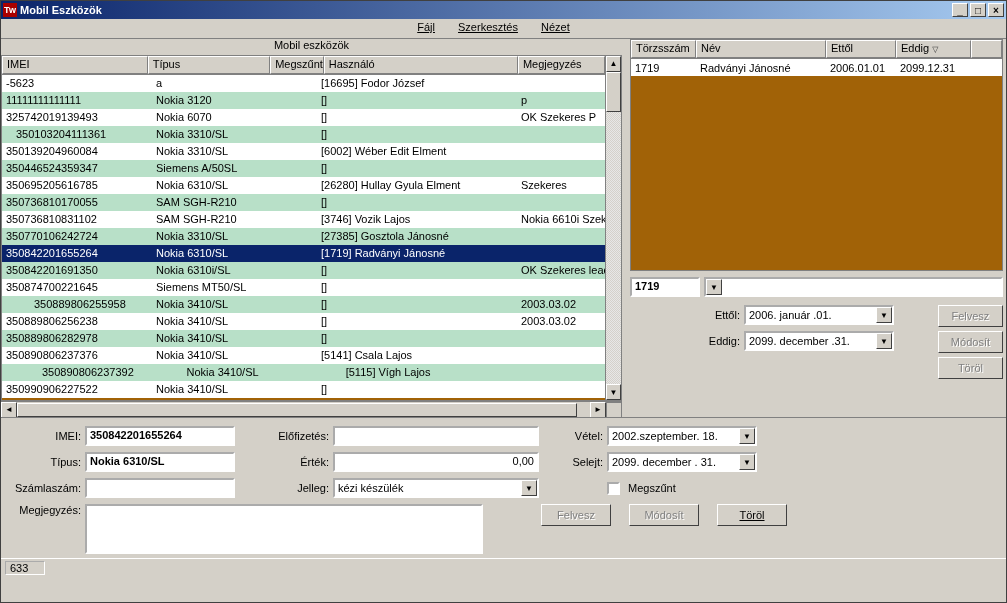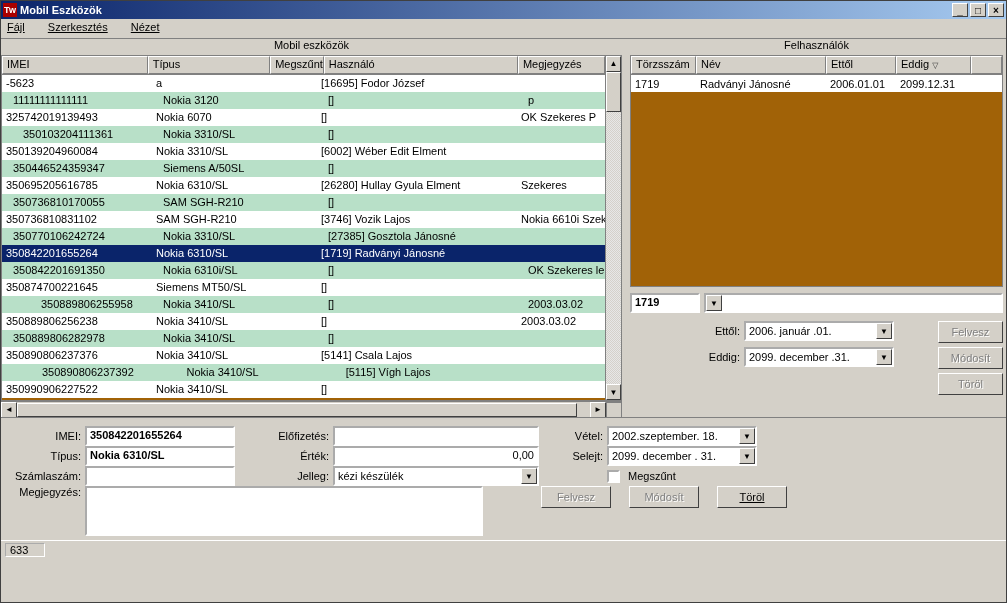--- a/index.html
+++ b/index.html
@@ -21,62 +21,62 @@
     display: flex;
     align-items: center;
     padding: 0 2px;
   }
   .titlebar .appicon { width:14px; height:14px; background:#a00; color:#fff; font-weight:bold; font-size:9px; display:flex; align-items:center; justify-content:center; margin-right:3px;}
   .titlebar .spacer { flex: 1; }
   .titlebar .sysbtn {
     width: 16px; height: 14px; background:#D4D0C8; border:1px solid #fff; border-right-color:#404040; border-bottom-color:#404040;
     margin-left:2px; display:flex; align-items:center; justify-content:center; font-size:10px; color:#000; font-family: Arial;
   }
-  .menubar { height: 20px; background:#D4D0C8; border-bottom:1px solid #808080; padding:2px 6px; }
+  .menubar { height: 20px; background:#D4D0C8; border-bottom:1px solid #808080; padding:2px 6px;text-align:center; }
   .menubar span { margin-right: 10px; text-decoration: underline; text-decoration-color:#000; }
   .menubar .menuitem { text-decoration: none; }
   .menubar .u { text-decoration: underline; }
   .content { flex: 1; display: flex; flex-direction: column; }
   .upper { display: flex; height: 378px; }
   .leftpane { width: 621px; display:flex; flex-direction:column; }
   .rightpane { width: 373px; margin-left: 8px; display:flex; flex-direction:column; }
   .panetitle { text-align:center; font-size:11px; height:16px;}
   .grid { border:1px solid #808080; background:#a16207; position:relative; display:flex; flex-direction:column; }
   .grid.left { height: 348px; }
   .grid.right { height: 232px; }
   .ghead { display:flex; background:#D4D0C8; border-bottom:1px solid #808080;}
   .ghead .gh {
     border:1px solid #fff; border-right-color:#808080; border-bottom-color:#808080;
     padding:1px 4px; font-size:11px; overflow:hidden; white-space:nowrap; height:18px;
   }
   .ghead .ghcorner { width:16px; border:1px solid #fff; border-right-color:#808080; border-bottom-color:#808080;}
   .gbody { flex:1; overflow:hidden; position:relative;}
   .grow { display:flex; height:17px; align-items:center; }
-  .grow.even { background:#B8E0C8;justify-content:center; }
+  .grow.even { background:#B8E0C8; }
   .grow.odd { background:#fff; }
   .grow.sel { background:#0A246A; color:#fff; }
   .gc { padding:0 4px; overflow:hidden; white-space:nowrap; font-size:11px; }
   .vscroll { position:absolute; right:0; top:0; bottom:0; width:16px; background:#D4D0C8; border-left:1px solid #808080; display:flex; flex-direction:column;}
   .vscroll .vbtn { height:16px; border:1px solid #fff; border-right-color:#404040; border-bottom-color:#404040; background:#D4D0C8; display:flex; align-items:center; justify-content:center; font-size:8px;}
   .hscrollbar { height:16px; background:#D4D0C8; border-top:1px solid #808080; display:flex; align-items:center;}
   .hscrollbar .hbtn { width:16px; height:16px; border:1px solid #fff; border-right-color:#404040; border-bottom-color:#404040; background:#D4D0C8; display:flex; align-items:center; justify-content:center; font-size:8px;}
   .hscrollbar .htrack { flex:1; background:repeating-conic-gradient(#D4D0C8 0% 25%, #E8E8E8 0% 50%) 0/2px 2px;}
   .hscrollbar .hthumb { height:14px; background:#D4D0C8; border:1px solid #fff; border-right-color:#404040; border-bottom-color:#404040;}
   .rightmid { margin-top:6px; display:flex; flex-direction:column; gap:4px; }
   .formrow { display:flex; align-items:center; gap:4px; }
   .lbl { text-align:right; }
   .txtinput { border:2px inset #fff; background:#fff; padding:1px 3px; font-size:11px; height:20px; }
   .txtinput.bold { font-weight:bold; }
   .dropdown { display:flex; border:2px inset #fff; background:#fff; height:20px; }
   .dropdown .dval { flex:1; padding:0 3px; font-size:11px; display:flex; align-items:center; white-space:nowrap; overflow:hidden;}
   .dropdown .dbtn { width:16px; background:#D4D0C8; border:1px solid #fff; border-right-color:#404040; border-bottom-color:#404040; display:flex; align-items:center; justify-content:center; font-size:8px;}
   .btn { height:22px; border:1px solid #fff; border-right-color:#404040; border-bottom-color:#404040; background:#D4D0C8; padding:0 12px; font-size:11px;}
   .btn.disabled { color:#808080; text-shadow:1px 1px 0 #fff;}
   .buttoncol { display:flex; flex-direction:column; gap:4px; }
-  .lower { border-top:1px solid #808080; padding:8px 10px 4px 10px; display:flex; flex-direction:column; }
+  .lower { border-top:1px solid #808080; padding:8px 10px 4px 10px; display:flex; flex-direction:column; gap:6px;}
   .lrow { display:flex; align-items:center; gap:4px; }
   .statusbar { height:20px; border-top:1px solid #fff; background:#D4D0C8; padding:2px 4px; font-size:11px;}
   .statuscell { border:1px inset #fff; padding:0 4px; display:inline-block; min-width:40px;}
   .checkbox { width:13px; height:13px; border:2px inset #fff; background:#fff; display:inline-block;}
   .sortglyph { font-size:8px; margin-left:3px; color:#404040;}
 </style>
 </head>
 <body>
 
 <div class="window">
@@ -256,21 +256,20 @@
         <div class="hscrollbar">
           <div class="hbtn">◄</div>
           <div class="hthumb" style="width:560px"></div>
           <div class="htrack"></div>
           <div class="hbtn">►</div>
           <div style="width:16px;height:16px;border:1px solid #808080;background:#D4D0C8;"></div>
         </div>
       </div>
 
       <div class="rightpane">
-        <div class="panetitle">Felhasználók</div>
         <div class="grid right">
           <div class="ghead">
             <div class="gh" style="width:65px">Törzsszám</div>
             <div class="gh" style="width:130px">Név</div>
             <div class="gh" style="width:70px">Ettől</div>
             <div class="gh" style="width:75px"><span>Eddig</span><span class="sortglyph">▽</span></div>
             <div class="gh" style="flex:1"></div>
           </div>
           <div class="gbody" id="rightbody">
               <div class="grow odd">

